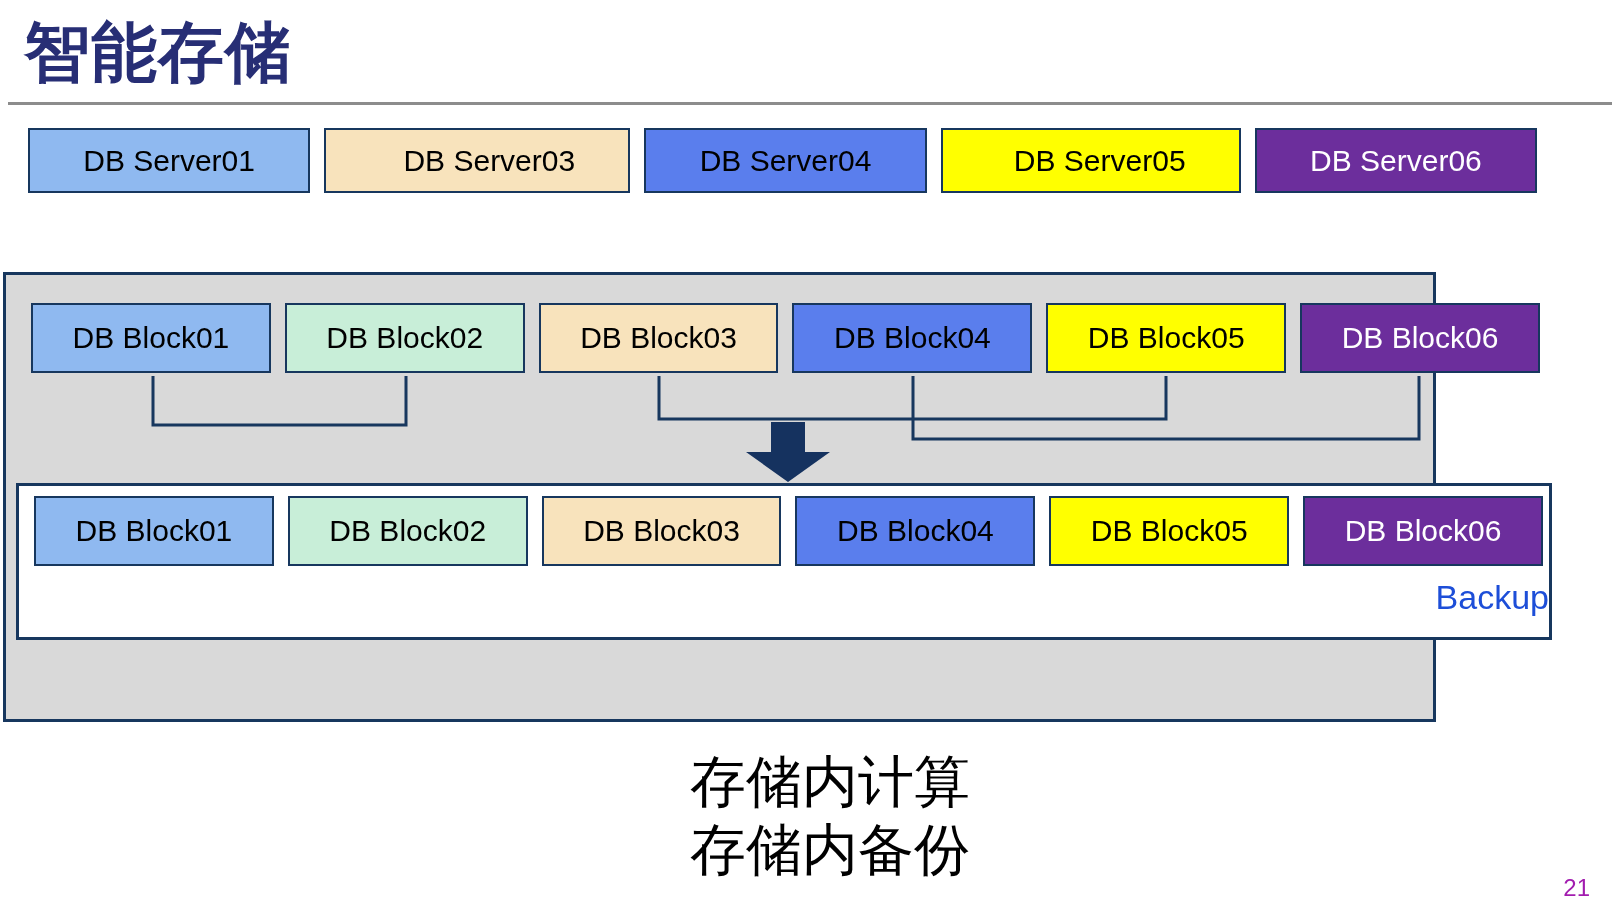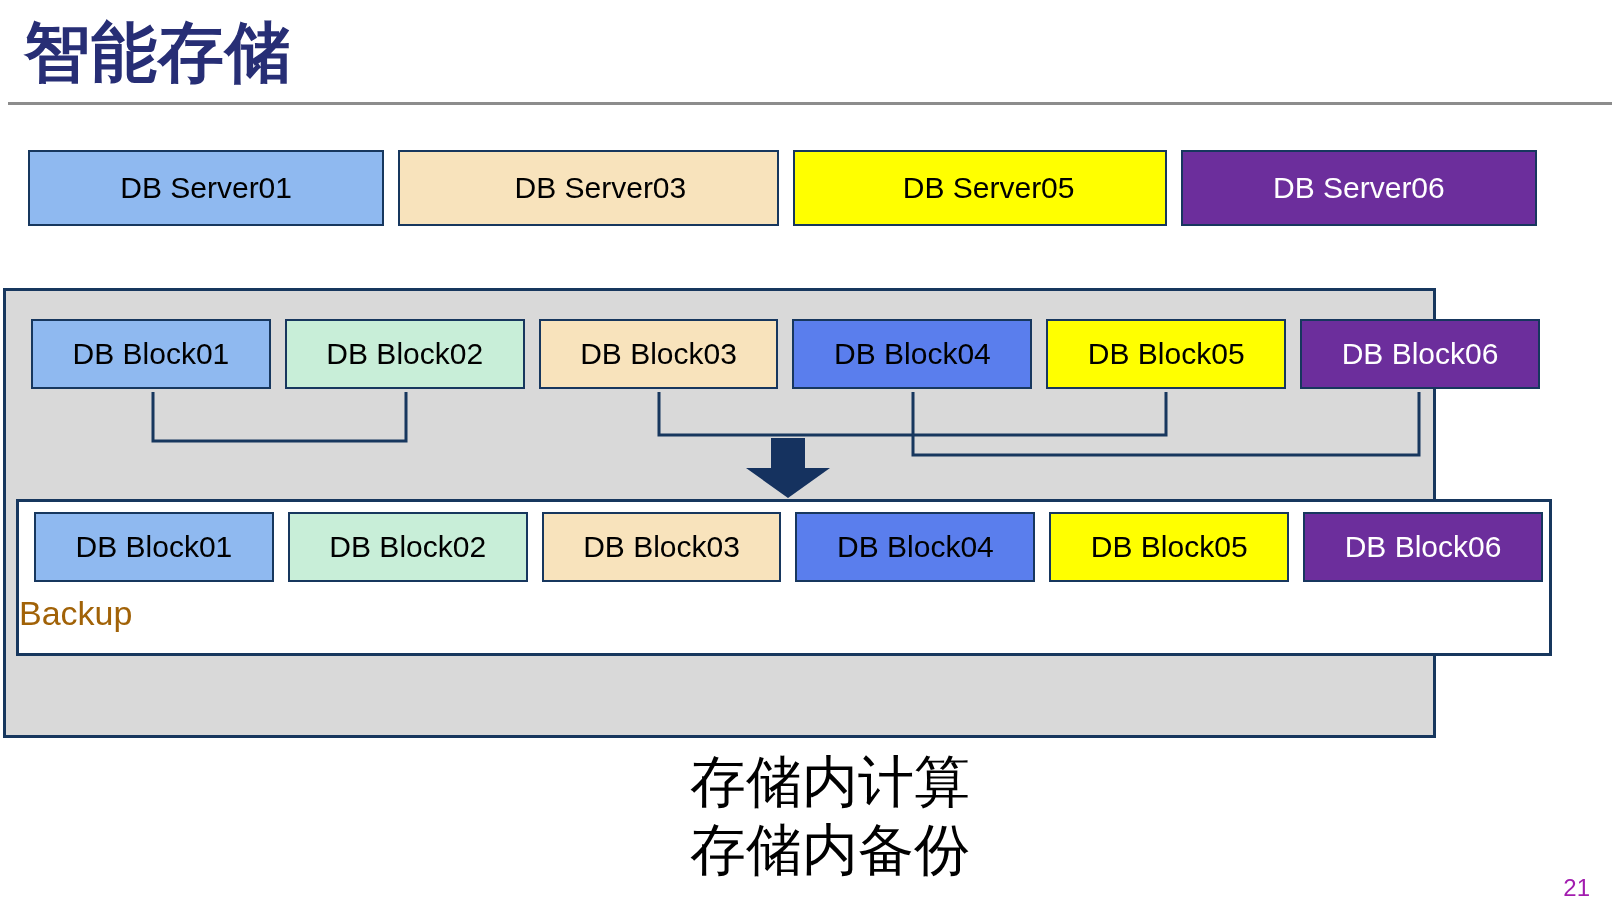--- a/index.html
+++ b/index.html
@@ -21,35 +21,35 @@
     position:absolute;display:flex;gap:14px;
   }
   .box-row .box{
     flex:1 1 0;
     display:flex;align-items:center;justify-content:center;
     border:2px solid #17375E;
     font-size:30px;
     box-sizing:border-box;
     white-space:nowrap;
   }
-  .server-row{left:28px;top:150px;width:1509px;height:76px;}
+  .server-row{left:28px;top:128px;width:1509px;height:65px;}
   .container{
     position:absolute;left:3px;top:272px;width:1433px;height:450px;
-    border:3px solid #17375E;box-sizing:border-box;margin-top:16px;
+    border:3px solid #17375E;box-sizing:border-box;
   }
   .blocks-top{left:25px;top:28px;width:1509px;height:70px;}
   .connector-layer{position:absolute;left:0;top:0;width:1553px;height:444px;}
   .storage-box{
     position:absolute;left:10px;top:208px;width:1536px;height:157px;
     background:#ffffff;border:3px solid #17375E;box-sizing:border-box;
   }
   .blocks-bottom{left:15px;top:10px;width:1509px;height:70px;}
   .backup-label{
     position:absolute;left:0;right:0;top:92px;
-    text-align:left;font-size:34px;color:#a16207;
+    text-align:right;font-size:34px;color:#1d4ed8;
   }
   .storage-label{
     position:absolute;left:0;right:0;top:374px;
     text-align:center;font-size:46px;font-weight:bold;color:#000000;
   }
   .caption{
     position:absolute;left:0;right:0;top:748px;
     text-align:center;font-size:56px;line-height:1.22;color:#000000;
     transform:translateX(20px);
   }
@@ -62,20 +62,21 @@
 <body>
 
 <div class="slide">
 
   <div class="title" style="color: rgb(39, 46, 117);">智能存储</div>
   <div class="rule" style="background: rgb(140, 140, 140);"></div>
 
   <div class="box-row server-row">
       <div class="box" style="background: rgb(143, 185, 240); color: rgb(0, 0, 0); border-color: rgb(23, 55, 94);">DB Server01</div>
       <div class="box" style="background: rgb(248, 227, 188); color: rgb(0, 0, 0); border-color: rgb(23, 55, 94); padding-left: 24px;">DB Server03</div>
+      <div class="box" style="background: rgb(90, 126, 237); color: rgb(0, 0, 0); border-color: rgb(23, 55, 94);">DB Server04</div>
       <div class="box" style="background: rgb(255, 255, 0); color: rgb(0, 0, 0); border-color: rgb(23, 55, 94); padding-left: 18px;">DB Server05</div>
       <div class="box" style="background: rgb(108, 46, 156); color: rgb(255, 255, 255); border-color: rgb(23, 55, 94);">DB Server06</div>
     </div>
 
   <div class="container" style="background: rgb(217, 217, 217);">
 
     <svg class="connector-layer" viewBox="0 0 1553 444" xmlns="http://www.w3.org/2000/svg">
       <polyline class="connector" points="147,101 147,150 400,150 400,101" fill="none" stroke-width="3" stroke="#17375E"></polyline>
       <polyline class="connector" points="653,101 653,144 1160,144 1160,101" fill="none" stroke-width="3" stroke="#17375E"></polyline>
       <polyline class="connector" points="907,101 907,164 1413,164 1413,101" fill="none" stroke-width="3" stroke="#17375E"></polyline>

